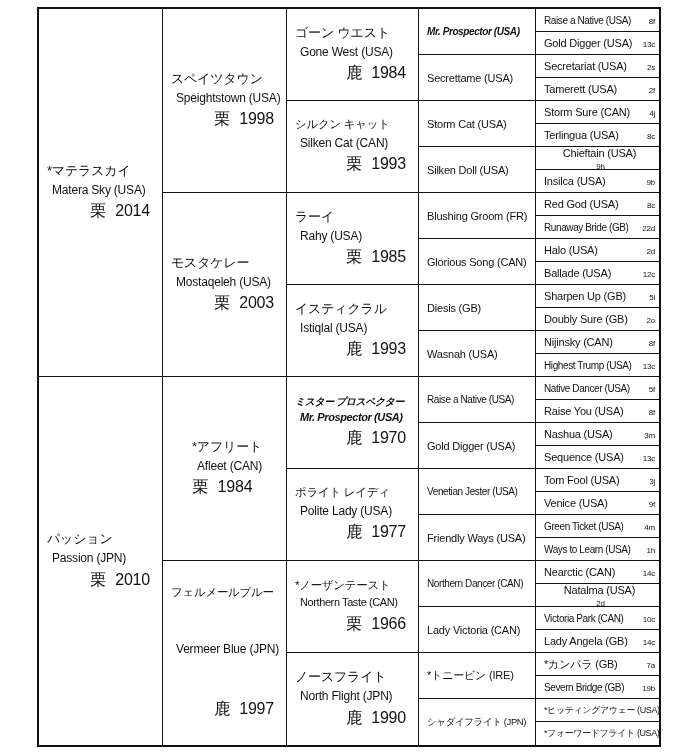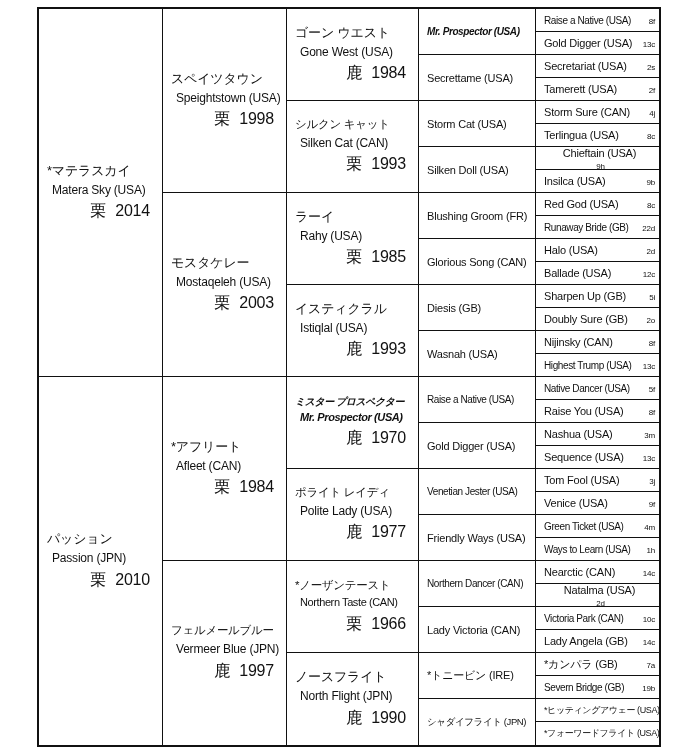--- a/index.html
+++ b/index.html
@@ -58,26 +58,26 @@
     <div class="cell" style="grid-area: 1 / 2 / span 8;">
       <span class="kana">スペイツタウン</span>
       <span class="en">Speightstown (USA)</span>
       <span class="year">栗 1998</span>
     </div>
     <div class="cell" style="grid-area: 9 / 2 / span 8;">
       <span class="kana">モスタケレー</span>
       <span class="en">Mostaqeleh (USA)</span>
       <span class="year">栗 2003</span>
     </div>
-    <div class="cell" style="grid-area: 17 / 2 / span 8;">
+    <div class="cell" style="grid-area: 17 / 2 / span 8; align-items: center;">
       <span class="kana">*アフリート</span>
       <span class="en">Afleet (CAN)</span>
       <span class="year">栗 1984</span>
     </div>
-    <div class="cell rowend" style="grid-area: 25 / 2 / span 8;">
+    <div class="cell rowend" style="grid-area: 25 / 2 / span 8; gap: 38px;">
       <span class="kana kana-s">フェルメールブルー</span>
       <span class="en">Vermeer Blue (JPN)</span>
       <span class="year">鹿 1997</span>
     </div>
     <div class="cell" style="grid-area: 1 / 3 / span 4;">
       <span class="kana">ゴーン ウエスト</span>
       <span class="en">Gone West (USA)</span>
       <span class="year">鹿 1984</span>
     </div>
     <div class="cell" style="grid-area: 5 / 3 / span 4;">

